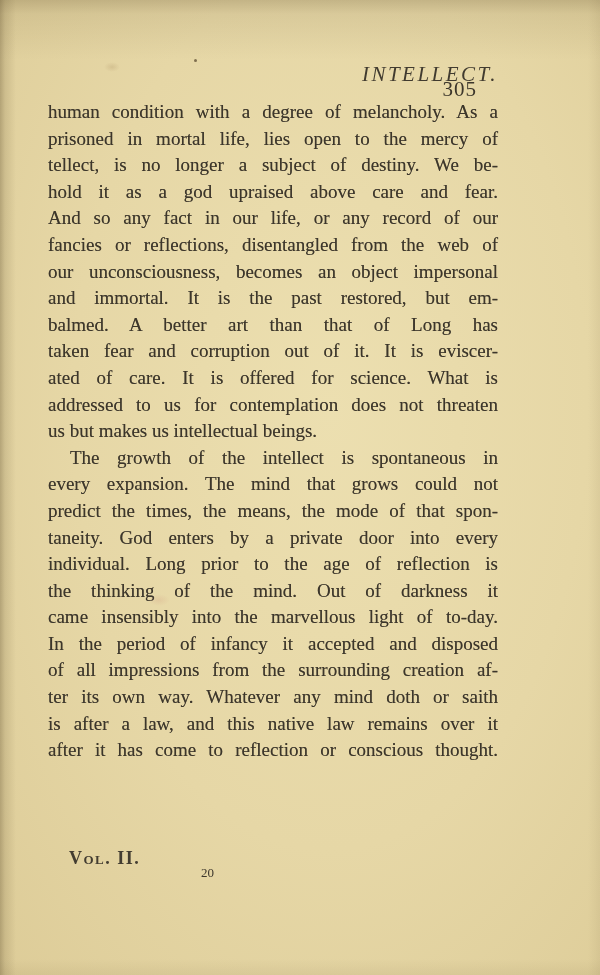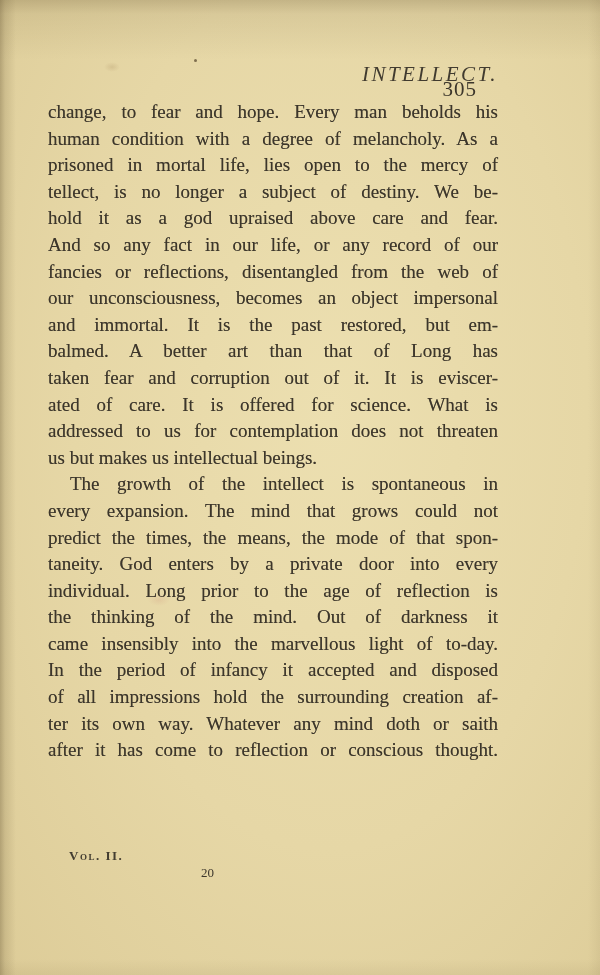--- a/index.html
+++ b/index.html
@@ -36,21 +36,21 @@
   .line { text-align:justify; text-align-last:justify; }
   .line.unjustified { text-align-last:left; }
   .line.indent { text-indent:22px; }
   .page-footer {
     position:absolute; top:847px; left:48px; width:450px; height:20px;
     font-size:15px;
   }
   .volume-label {
     position:absolute; left:21px; top:1px;
     font-variant:small-caps; letter-spacing:1.5px; font-weight:bold;
-    font-size:13px; color:#433d31;
+    font-size:18px; color:#433d31;
   }
   .signature-number {
     position:absolute; left:153px; top:0;
     font-size:13px; font-weight:normal;margin-top:18px;
   }
   .ink-speck {
     position:absolute; left:194px; top:59px; width:3px; height:3px;
     border-radius:50%; background:rgba(92,76,50,0.75);
   }
   .paper-smudge {
@@ -68,21 +68,20 @@
 <body>
 
 <div class="page">
   <div class="running-header">
     <span class="header-title">INTELLECT.</span>
     <span class="page-number">305</span>
   </div>
 
   <div class="body-text" id="body-text">
       <div>
-        <div class="line">change, to fear and hope.  Every man beholds his</div>
         <div class="line">human condition with a degree of melancholy.  As a</div>
         <div class="line">prisoned in mortal life, lies open to the mercy of</div>
         <div class="line">tellect, is no longer a subject of destiny.  We be-</div>
         <div class="line">hold it as a god upraised above care and fear.</div>
         <div class="line">And so any fact in our life, or any record of our</div>
         <div class="line">fancies or reflections, disentangled from the web of</div>
         <div class="line">our unconsciousness, becomes an object impersonal</div>
         <div class="line">and immortal.  It is the past restored, but em-</div>
         <div class="line">balmed.  A better art than that of Long has</div>
         <div class="line">taken fear and corruption out of it.  It is eviscer-</div>
@@ -92,22 +91,23 @@
       </div>
       <div>
         <div class="line indent">The growth of the intellect is spontaneous in</div>
         <div class="line">every expansion.  The mind that grows could not</div>
         <div class="line">predict the times, the means, the mode of that spon-</div>
         <div class="line">taneity.  God enters by a private door into every</div>
         <div class="line">individual.  Long prior to the age of reflection is</div>
         <div class="line">the thinking of the mind.  Out of darkness it</div>
         <div class="line">came insensibly into the marvellous light of to-day.</div>
         <div class="line">In the period of infancy it accepted and disposed</div>
-        <div class="line">of all impressions hold the surrounding creation af-</div>
+        <div class="line">of all impressions from the surrounding creation af-</div>
         <div class="line">ter its own way.  Whatever any mind doth or saith</div>
+        <div class="line">is after a law, and this native law remains over it</div>
         <div class="line">after it has come to reflection or conscious thought.</div>
       </div>
     </div>
 
   <div class="page-footer">
     <span class="volume-label">Vol. II.</span>
     <span class="signature-number">20</span>
   </div>
 
   <span class="ink-speck"></span>

